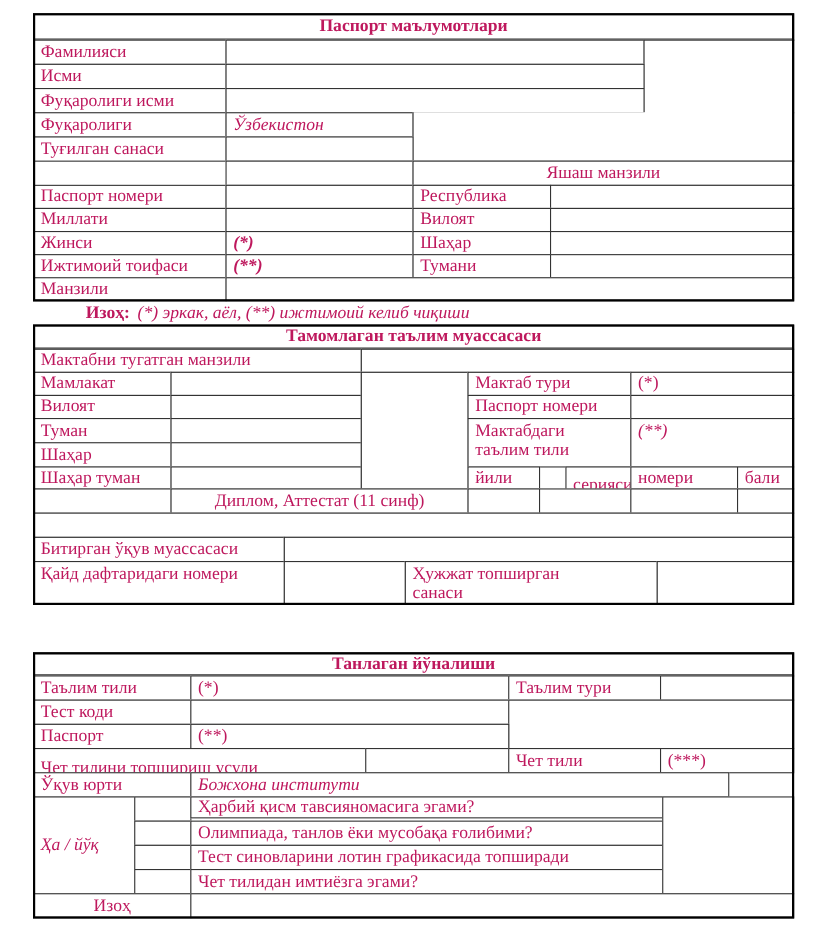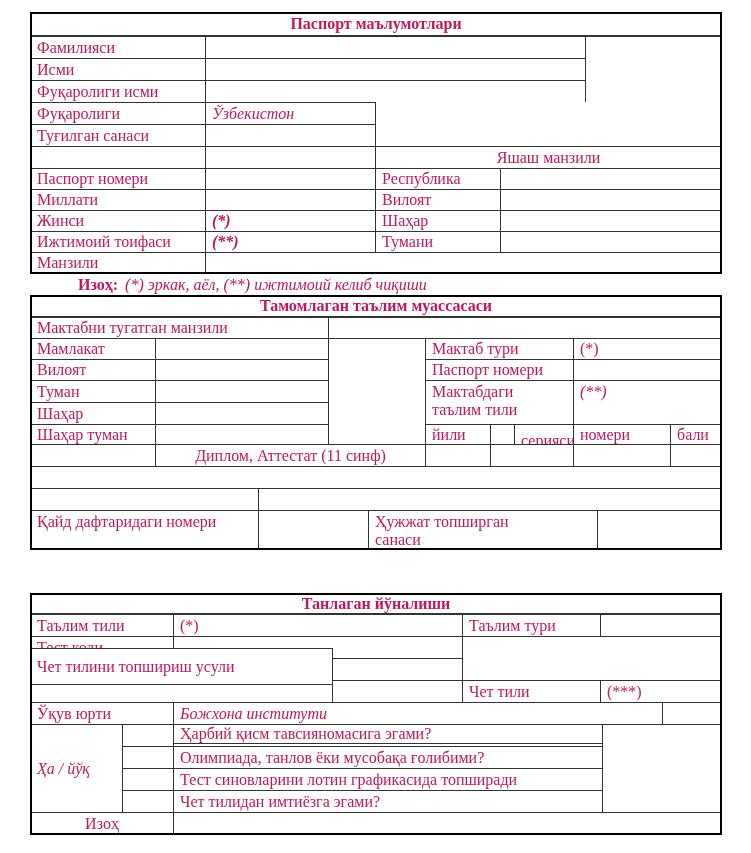--- a/index.html
+++ b/index.html
@@ -111,20 +111,21 @@
 
   <div class="cell" style="left:30px;top:444px;width:126px;height:23px"></div>
   <div class="cell ctr" style="left:155px;top:444px;width:271px;height:23px">Диплом, Аттестат (11 синф)</div>
   <div class="cell" style="left:425px;top:444px;width:66px;height:23px"></div>
   <div class="cell" style="left:490px;top:444px;width:84px;height:23px"></div>
   <div class="cell" style="left:573px;top:444px;width:98px;height:23px"></div>
   <div class="cell" style="left:670px;top:444px;width:52px;height:23px"></div>
 
   <div class="cell" style="left:30px;top:466px;width:692px;height:23px"></div>
 
+  <div class="cell" style="left:30px;top:488px;width:229px;height:23px">Битирган ўқув муассасаси</div>
   <div class="cell" style="left:258px;top:488px;width:464px;height:23px"></div>
 
   <div class="cell top" style="left:30px;top:510px;width:229px;height:40px">Қайд дафтаридаги номери</div>
   <div class="cell" style="left:258px;top:510px;width:111px;height:40px"></div>
   <div class="cell pre top" style="left:368px;top:510px;width:230px;height:40px">Ҳужжат топширган
 санаси</div>
   <div class="cell" style="left:597px;top:510px;width:125px;height:40px"></div>
 
   <div class="frame" style="left:30px;top:295px;width:692px;height:255px"></div>
 
@@ -136,21 +137,21 @@
   <div class="cell" style="left:462px;top:614px;width:139px;height:23px">Таълим тури</div>
   <div class="cell" style="left:600px;top:614px;width:122px;height:23px"></div>
 
   <div class="cell" style="left:30px;top:636px;width:144px;height:23px">Тест коди</div>
   <div class="cell" style="left:173px;top:636px;width:290px;height:23px"></div>
   <div class="cell" style="left:462px;top:636px;width:260px;height:45px"></div>
 
   <div class="cell" style="left:30px;top:658px;width:144px;height:23px">Паспорт</div>
   <div class="cell" style="left:173px;top:658px;width:290px;height:23px">(**)</div>
 
-  <div class="cell" style="left:30px;top:648px;width:303px;height:37px">Чет тилини топшириш усули</div>
+  <div class="cell" style="left:30px;top:680px;width:303px;height:37px">Чет тилини топшириш усули</div>
   <div class="cell" style="left:332px;top:680px;width:131px;height:23px"></div>
   <div class="cell" style="left:462px;top:680px;width:139px;height:23px">Чет тили</div>
   <div class="cell" style="left:600px;top:680px;width:122px;height:23px">(***)</div>
 
   <div class="cell" style="left:30px;top:702px;width:144px;height:23px">Ўқув юрти</div>
   <div class="cell it" style="left:173px;top:702px;width:490px;height:23px">Божхона институти</div>
 
   <div class="cell it" style="left:30px;top:724px;width:93px;height:89px">Ҳа / йўқ</div>
   <div class="cell" style="left:122px;top:724px;width:52px;height:23px"></div>
   <div class="cell" style="left:122px;top:746px;width:52px;height:23px"></div>

